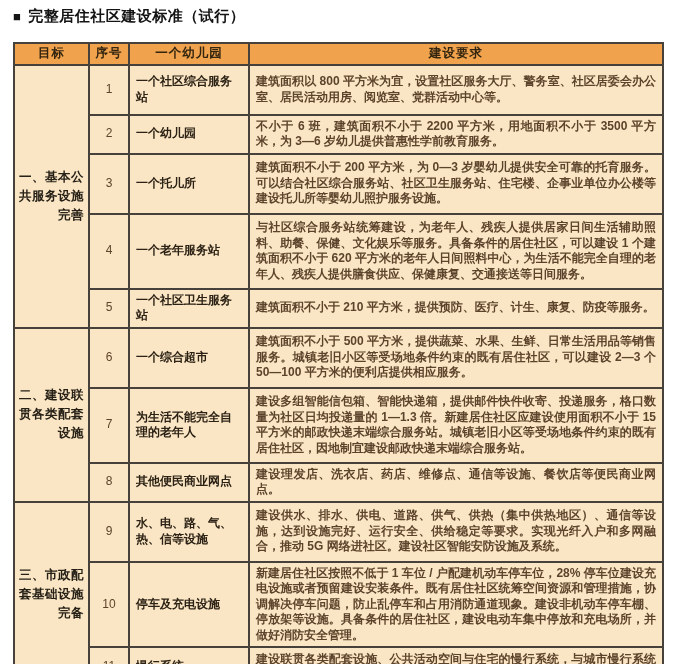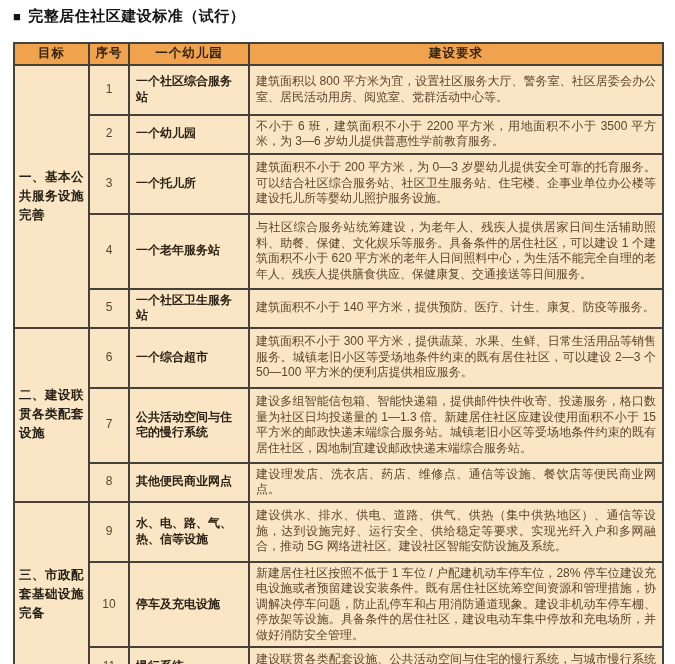--- a/index.html
+++ b/index.html
@@ -51,35 +51,35 @@
     text-align: center;
     letter-spacing: 1px;
     margin-left: 40px;
   }
   .standards td { background: #fae6c4; color: #5c442c; }
   .col-goal { width: 75px; }
   .col-no { width: 40px; }
   .col-content { width: 120px; }
   .col-req { width: 414px; }
   td.goal-cell {
-    text-align: left;
+    text-align: right;
     font-weight: bold;
     color: #262017;
     font-size: 12.5px;
     padding: 2px 4px;
     letter-spacing: 0.5px;
     line-height: 19px;
   }
   td.no-cell { text-align: center; }
   td.content-cell {
     font-weight: bold;
     color: #2b2114;
     text-align: left;
   }
-  td.req-cell { text-align: justify; }
+  td.req-cell { text-align: justify; font-weight: bold; }
   tr.h50 { height: 50px; } tr.h37 { height: 37px; } tr.h60 { height: 60px; }
   tr.h75 { height: 75px; } tr.h25 { height: 25px; } tr.h30 { height: 30px; }
   tr.h85 { height: 85px; } tr.h40 { height: 40px; }
 </style>
 </head>
 <body>
 
 <div class="page">
 
   <div class="title">
@@ -120,31 +120,31 @@
         <td class="req-cell">建筑面积不小于 200 平方米，为 0—3 岁婴幼儿提供安全可靠的托育服务。可以结合社区综合服务站、社区卫生服务站、住宅楼、企事业单位办公楼等建设托儿所等婴幼儿照护服务设施。</td>
       </tr>
       <tr class="h75">
         <td class="no-cell">4</td>
         <td class="content-cell">一个老年服务站</td>
         <td class="req-cell">与社区综合服务站统筹建设，为老年人、残疾人提供居家日间生活辅助照料、助餐、保健、文化娱乐等服务。具备条件的居住社区，可以建设 1 个建筑面积不小于 620 平方米的老年人日间照料中心，为生活不能完全自理的老年人、残疾人提供膳食供应、保健康复、交通接送等日间服务。</td>
       </tr>
       <tr class="h25">
         <td class="no-cell">5</td>
         <td class="content-cell">一个社区卫生服务站</td>
-        <td class="req-cell">建筑面积不小于 140 平方米，提供预防、医疗、计生、康复、防疫等服务。</td>
+        <td class="req-cell">建筑面积不小于 210 平方米，提供预防、医疗、计生、康复、防疫等服务。</td>
       </tr>
       <tr class="h60">
         <td class="goal-cell" rowspan="3">二、建设联贯各类配套设施</td>
         <td class="no-cell">6</td>
         <td class="content-cell">一个综合超市</td>
-        <td class="req-cell">建筑面积不小于 300 平方米，提供蔬菜、水果、生鲜、日常生活用品等销售服务。城镇老旧小区等受场地条件约束的既有居住社区，可以建设 2—3 个 50—100 平方米的便利店提供相应服务。</td>
+        <td class="req-cell">建筑面积不小于 500 平方米，提供蔬菜、水果、生鲜、日常生活用品等销售服务。城镇老旧小区等受场地条件约束的既有居住社区，可以建设 2—3 个 50—100 平方米的便利店提供相应服务。</td>
       </tr>
       <tr class="h75">
         <td class="no-cell">7</td>
-        <td class="content-cell">公共活动空间与住宅的慢行系统</td>
+        <td class="content-cell">为生活不能完全自理的老年人</td>
         <td class="req-cell">建设多组智能信包箱、智能快递箱，提供邮件快件收寄、投递服务，格口数量为社区日均投递量的 1—1.3 倍。新建居住社区应建设使用面积不小于 15 平方米的邮政快递末端综合服务站。城镇老旧小区等受场地条件约束的既有居住社区，因地制宜建设邮政快递末端综合服务站。</td>
       </tr>
       <tr class="h30">
         <td class="no-cell">8</td>
         <td class="content-cell">其他便民商业网点</td>
         <td class="req-cell">建设理发店、洗衣店、药店、维修点、通信等设施、餐饮店等便民商业网点。</td>
       </tr>
       <tr class="h60">
         <td class="goal-cell" rowspan="3">三、市政配套基础设施完备</td>
         <td class="no-cell">9</td>

